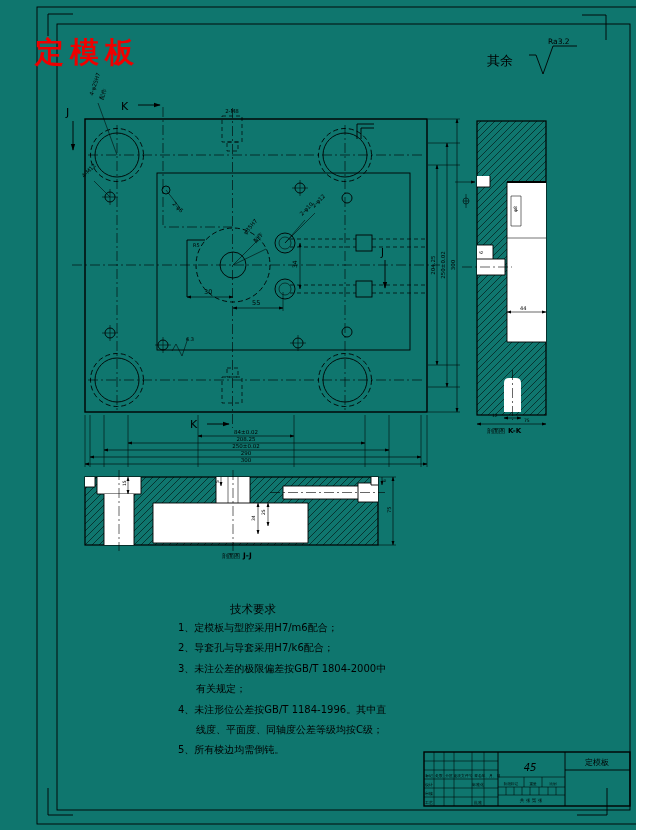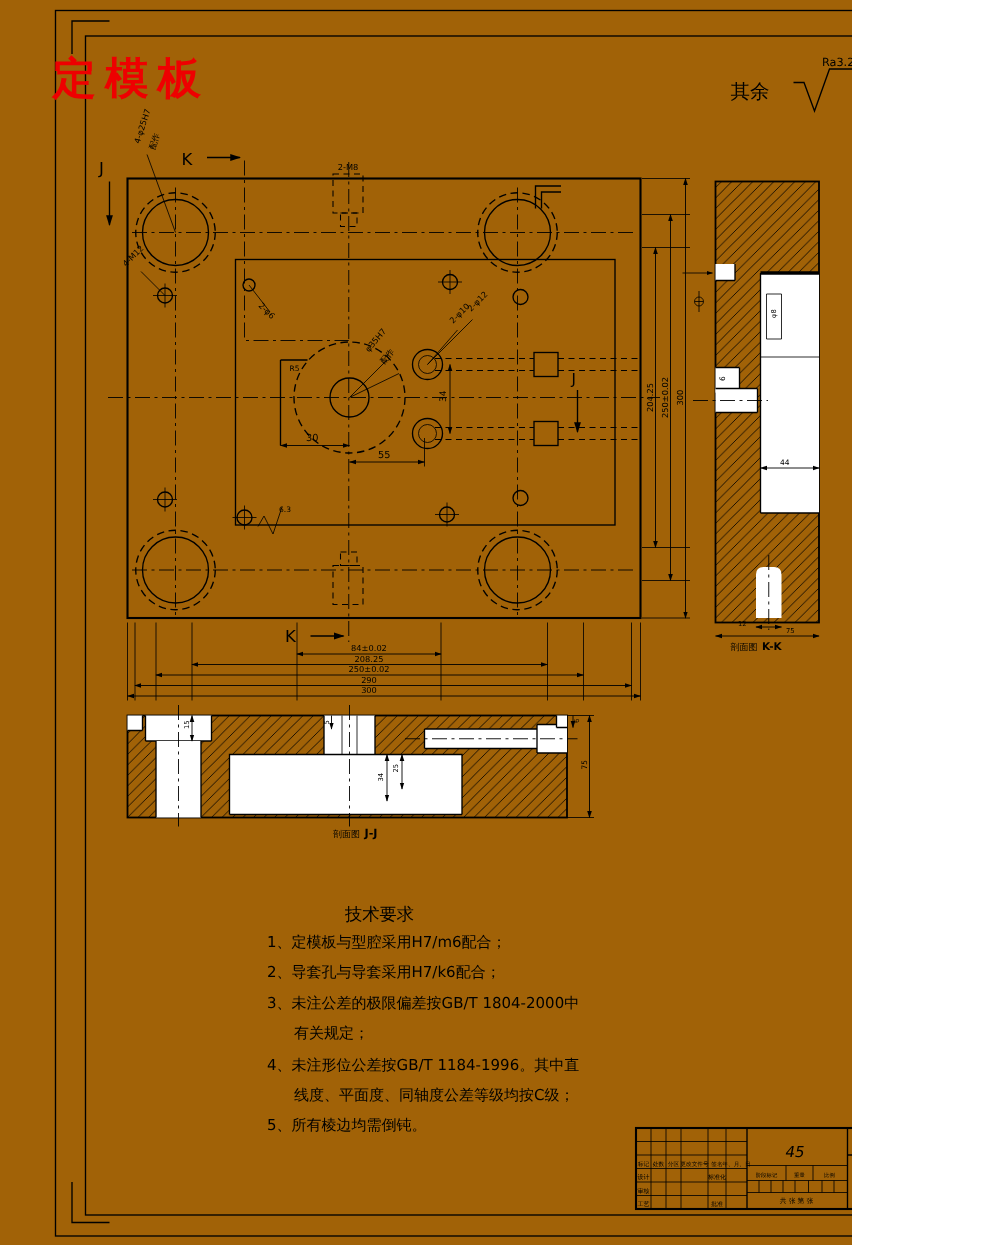--- a/index.html
+++ b/index.html
@@ -1,16 +1,16 @@
 <!DOCTYPE html>
 <html><head>
 <meta charset="utf-8">
 <style>
   html,body{margin:0;padding:0;background:#fff;}
-  .page{position:relative;width:568px;height:830px;background:#a16207;overflow:hidden;
+  .page{position:relative;width:636px;height:830px;background:#0f766e;overflow:hidden;
         font-family:"DejaVu Sans",sans-serif;}
   svg text{fill:#000;font-family:"DejaVu Sans",sans-serif;}
   .ln{stroke:#000;stroke-width:.9;fill:none;}
   .thk{stroke:#000;stroke-width:1.4;fill:none;}
   .thin{stroke:#000;stroke-width:.55;fill:none;}
   .cl{stroke:#000;stroke-width:.6;fill:none;stroke-dasharray:10 3 2 3;}
   .dash{stroke:#000;stroke-width:.7;fill:none;stroke-dasharray:4 3;}
   .dim{stroke:#000;stroke-width:.6;fill:none;}
   .wht{fill:#ffffff;stroke:none;}
   .red-title{fill:#ee0000;font-weight:bold;letter-spacing:6px;}

